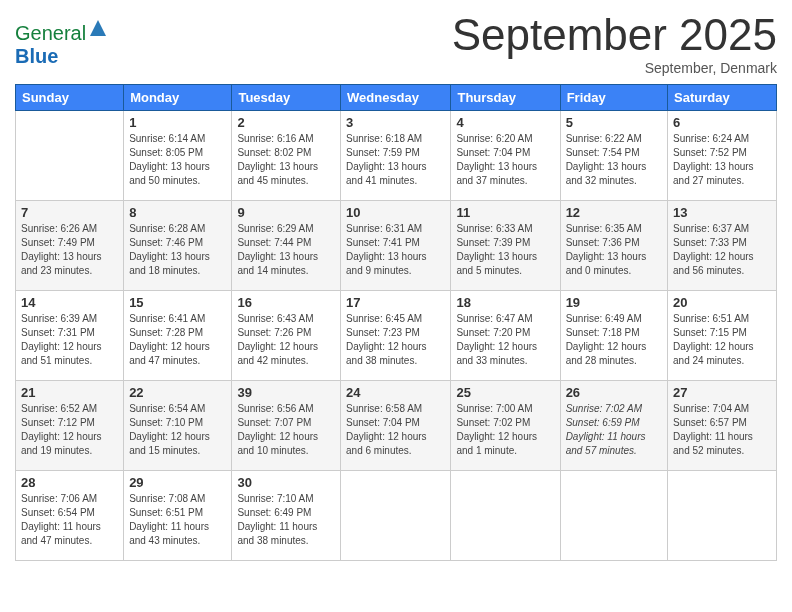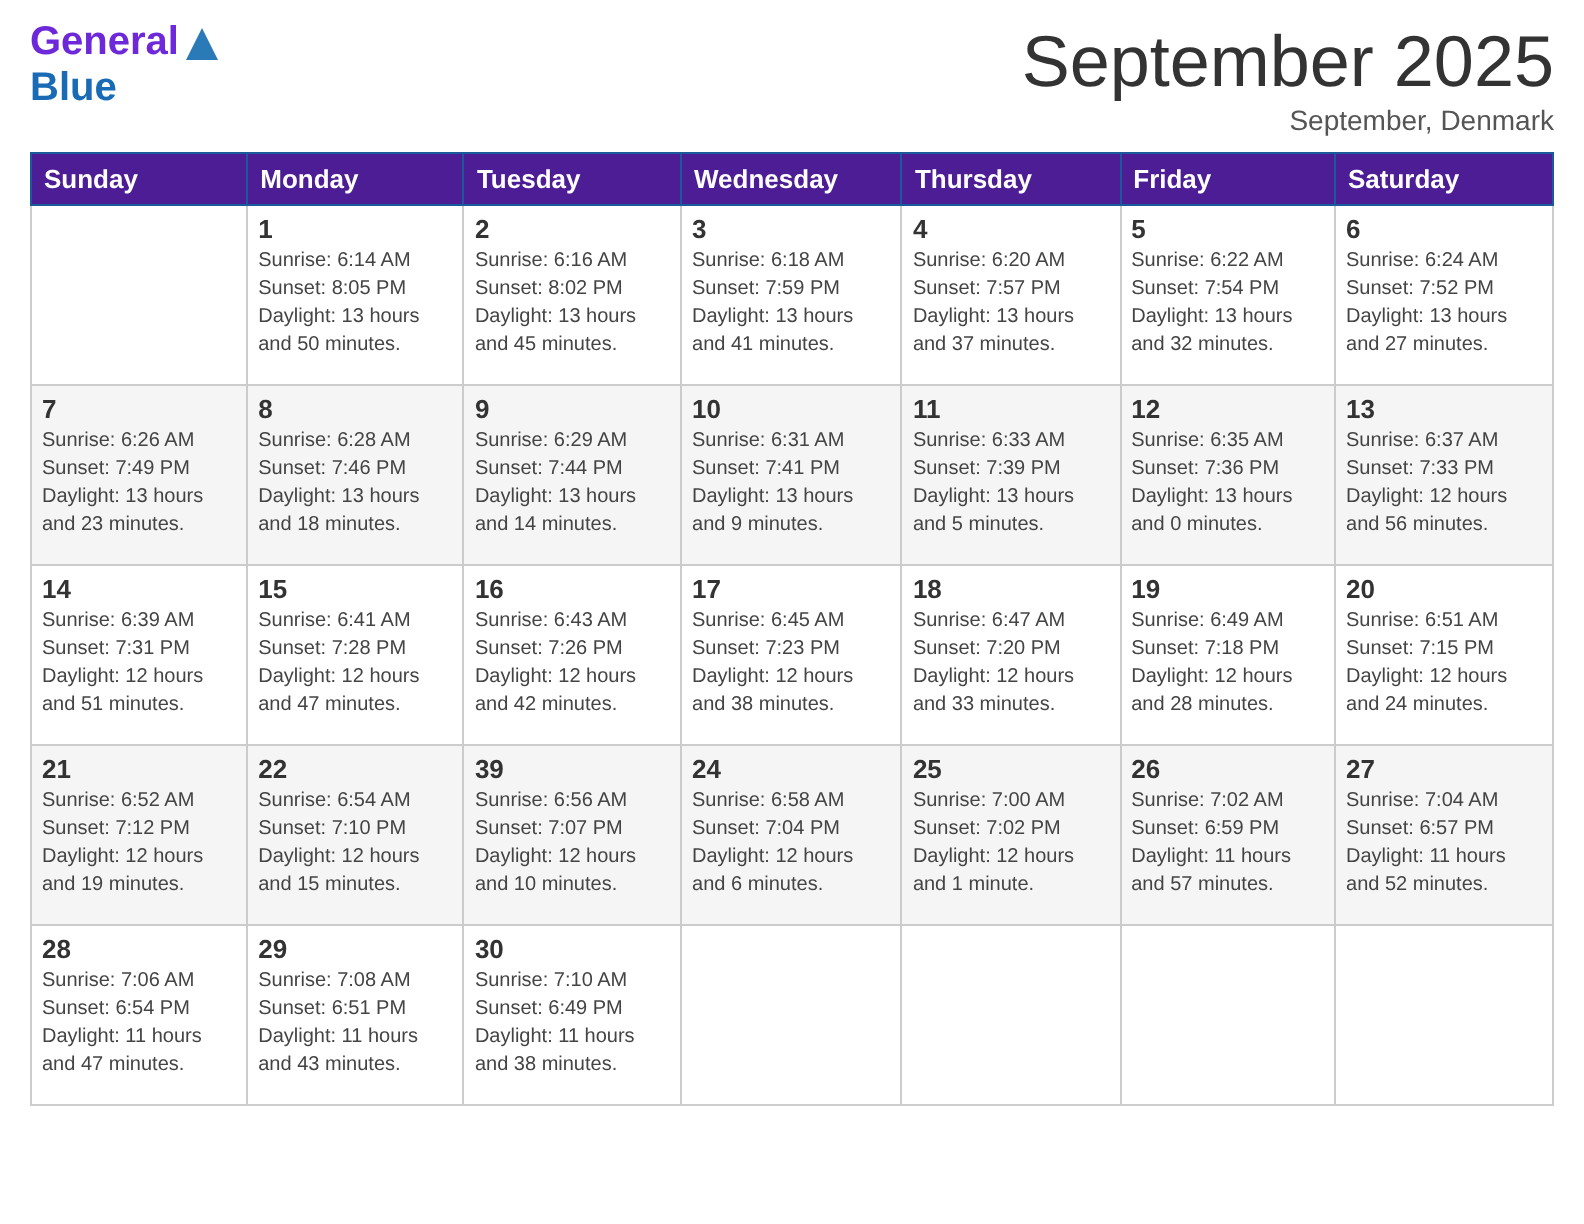--- a/index.html
+++ b/index.html
@@ -24,52 +24,53 @@
       display: flex;
       flex-direction: column;
       align-items: flex-start;
     }
     .logo-text {
       display: flex;
       align-items: center;
     }
     .logo-general {
       font-size: 20px;
-      font-weight: bold;
-      color: #6d28d9;
+      font-weight: normal;
+      color: #15803d;
+      margin-top: 12px;
     }
     .logo-blue {
       font-size: 20px;
       font-weight: bold;
       color: #1a6bb5;
     }
     .logo-icon {
       width: 20px;
       height: 20px;
       margin-left: 2px;
     }
     .title-section {
       text-align: right;
     }
     .month-title {
-      font-size: 36px;
+      font-size: 44px;
       font-weight: normal;
       color: #333;
     }
     .subtitle {
       font-size: 14px;
       color: #555;
     }
     .calendar {
       width: 100%;
       border-collapse: collapse;
       border: 1px solid #ccc;
     }
     .calendar th {
-      background-color: #4c1d95;
+      background-color: #3b82f6;
       color: white;
       text-align: left;
       padding: 5px 6px;
       font-size: 13px;
       font-weight: bold;
       border: 1px solid #1a5a9a;
     }
     .calendar td {
       vertical-align: top;
       border: 1px solid #ccc;
@@ -149,21 +150,21 @@
           <td>
             <span class="day-number">3</span>
             <div class="day-info" style="white-space: pre-line;">Sunrise: 6:18 AM
 Sunset: 7:59 PM
 Daylight: 13 hours
 and 41 minutes.</div>
           </td>
           <td>
             <span class="day-number">4</span>
             <div class="day-info" style="white-space: pre-line;">Sunrise: 6:20 AM
-Sunset: 7:57 PM
+Sunset: 7:04 PM
 Daylight: 13 hours
 and 37 minutes.</div>
           </td>
           <td>
             <span class="day-number">5</span>
             <div class="day-info" style="white-space: pre-line;">Sunrise: 6:22 AM
 Sunset: 7:54 PM
 Daylight: 13 hours
 and 32 minutes.</div>
           </td>
@@ -308,21 +309,21 @@
           </td>
           <td>
             <span class="day-number">25</span>
             <div class="day-info" style="white-space: pre-line;">Sunrise: 7:00 AM
 Sunset: 7:02 PM
 Daylight: 12 hours
 and 1 minute.</div>
           </td>
           <td>
             <span class="day-number">26</span>
-            <div class="day-info" style="white-space: pre-line;">Sunrise: 7:02 AM
+            <div class="day-info" style="white-space: pre-line; font-style: italic;">Sunrise: 7:02 AM
 Sunset: 6:59 PM
 Daylight: 11 hours
 and 57 minutes.</div>
           </td>
           <td>
             <span class="day-number">27</span>
             <div class="day-info" style="white-space: pre-line;">Sunrise: 7:04 AM
 Sunset: 6:57 PM
 Daylight: 11 hours
 and 52 minutes.</div>

